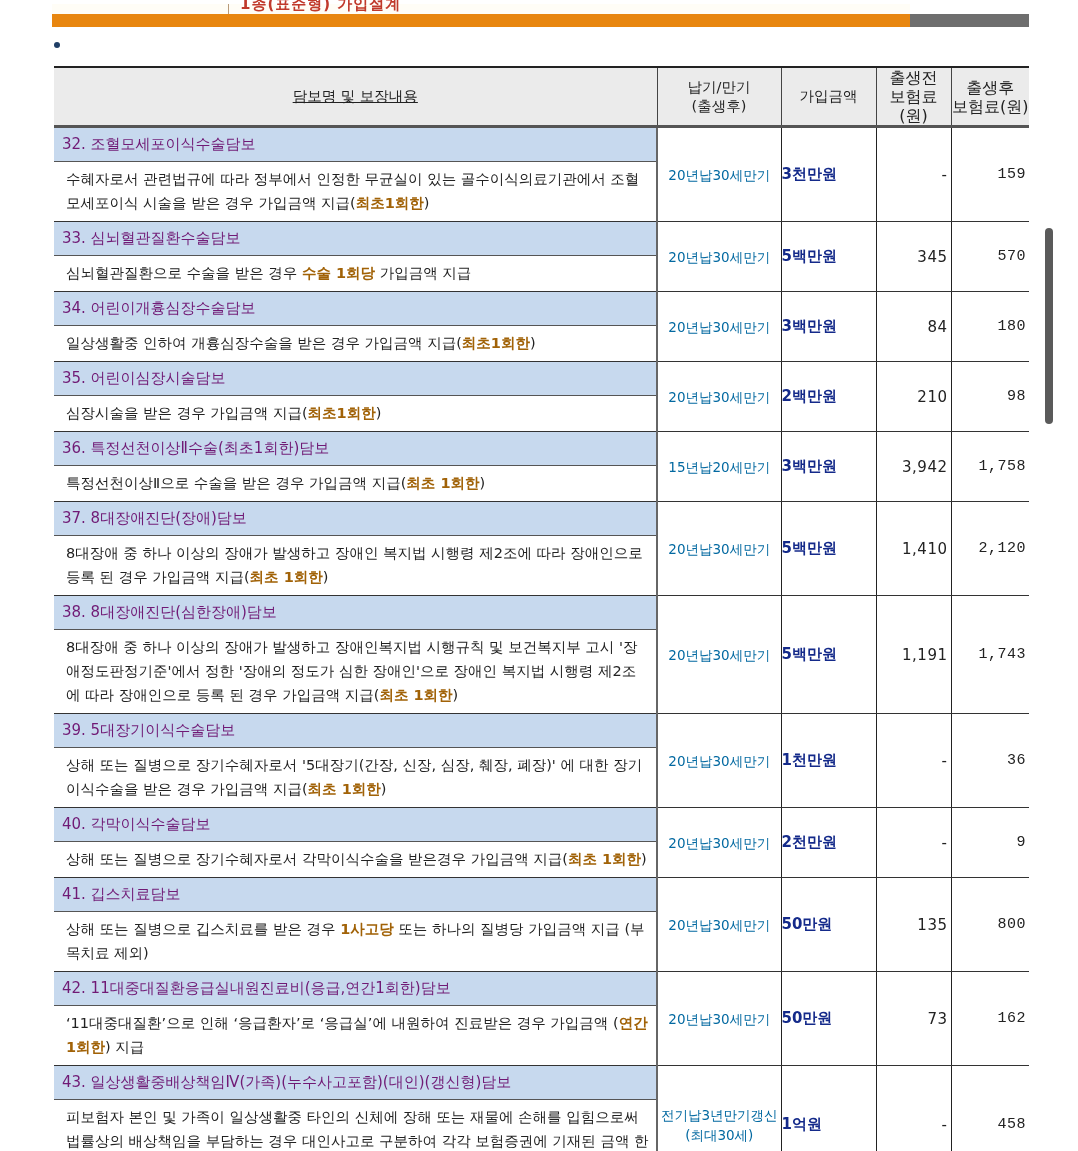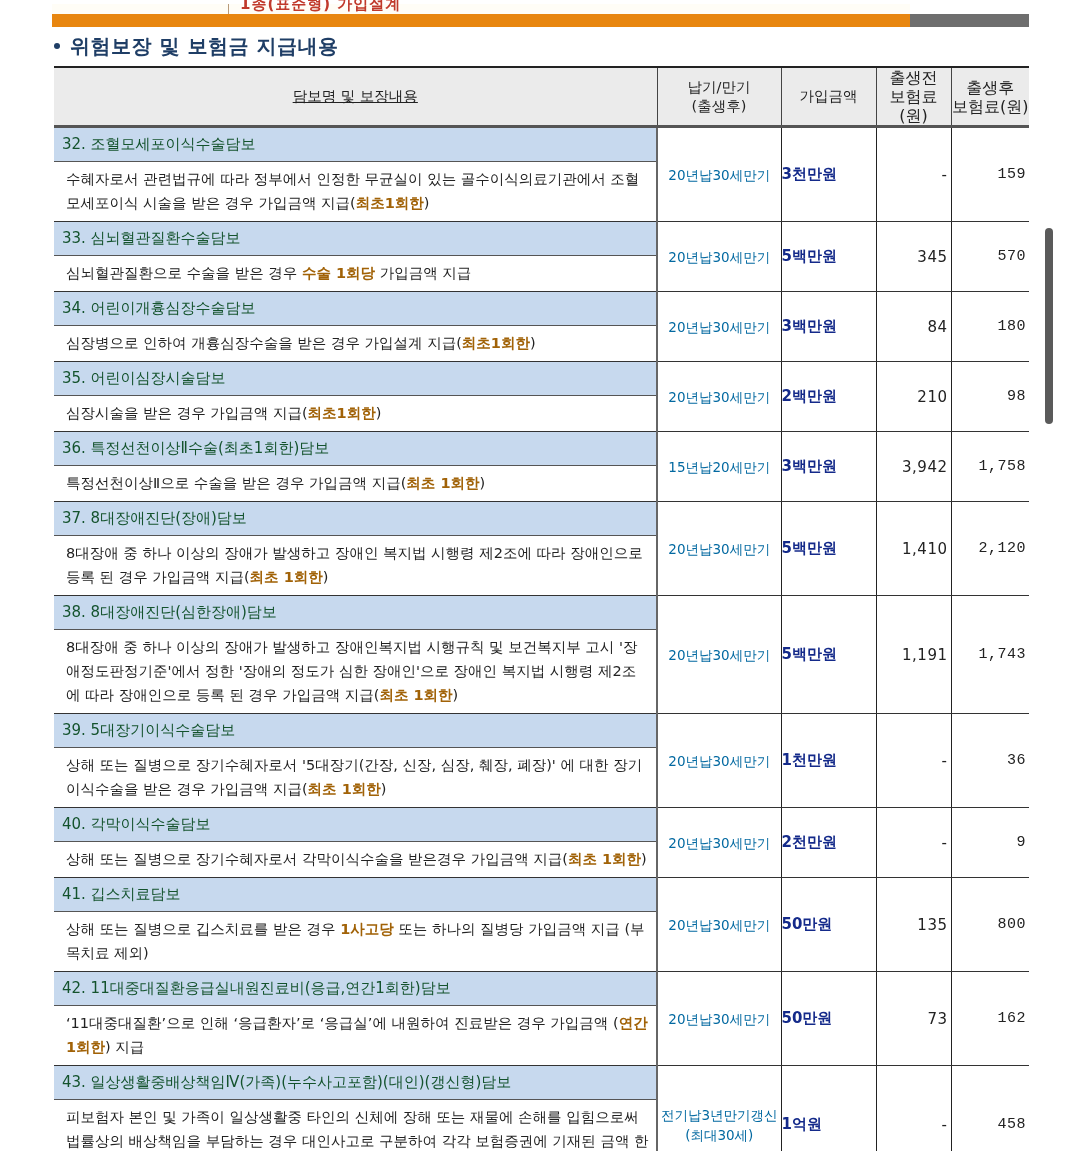--- a/index.html
+++ b/index.html
@@ -12,21 +12,21 @@
   .bar-gray { position:absolute; left:910px; top:14px; width:119px; height:13px; background:#6e6e6e; }
   .section-title { position:absolute; left:54px; top:33px; font-size:20px; font-weight:bold; color:#1f3e66; letter-spacing:0.5px; }
   .section-title .dot { display:inline-block; width:6px; height:6px; border-radius:50%; background:#1f3e66; margin-right:10px; vertical-align:middle; position:relative; top:-2px; }
 
   table.cov { position:absolute; left:54px; top:66px; width:975px; border-collapse:collapse; table-layout:fixed; }
   table.cov th, table.cov td { padding:0; margin:0; }
   table.cov thead th { background:#ebebeb; font-weight:normal; font-size:14.5px; color:#222; text-align:center;
       border-top:2px solid #222; border-bottom:3px solid #555; border-left:1px solid #444; height:47px; line-height:19px; }
   table.cov thead th:first-child { border-left:none;text-decoration:underline; }
   table.cov thead th.small { font-size:16px; }
-  td.name { background:#c7d9ee; font-size:15px; color:#14532d; padding-left:8px !important; height:33px;
+  td.name { background:#c7d9ee; font-size:15px; color:#701a75; padding-left:8px !important; height:33px;
       border-bottom:1px solid #555; border-right:2px solid #666; }
   td.desc { background:#fff; font-size:14.5px; color:#222; padding:5px 6px 6px 12px !important; line-height:24px;
       border-bottom:1px solid #333; border-right:2px solid #666; }
   td.term { font-size:13.5px; color:#0369a1; text-align:center; border-bottom:1px solid #333; border-right:1px solid #222; line-height:20px; }
   td.amt { font-size:15px; color:#142a8a; font-weight:bold; text-align:left; padding-right:4px !important; border-bottom:1px solid #333; border-right:1px solid #222; }
   td.pre, td.post { font-size:15px; color:#222; text-align:right; border-bottom:1px solid #333; letter-spacing:0.5px; }
   td.pre { padding-right:3px !important; border-right:1px solid #222; }
   td.post { padding-right:3px !important;font-family:Liberation Mono, monospace; }
   .hl { color:#a16207; font-weight:bold;margin-top:21px; }
   .scrollbar { position:absolute; left:1045px; top:228px; width:8px; height:196px; border-radius:4px; background:#5a5a5a; }
@@ -35,21 +35,21 @@
 <body>
 
 <div class="topstrip">
   <div class="sep"></div>
   <div class="cut">1종(표준형) 가입설계</div>
 </div>
 <div class="bar-orange"></div>
 <div class="bar-gray"></div>
 
 <div class="section-title">
-  <span class="dot"></span><span>위험보장 및 보험금 지급내용</span>
+  <span class="dot"></span>
 </div>
 
 <table class="cov">
   <colgroup>
     <col style="width:603px">
       <col style="width:124px">
       <col style="width:95px">
       <col style="width:75px">
       <col style="width:78px">
   </colgroup>
@@ -84,21 +84,21 @@
         <td class="desc"><span>심뇌혈관질환으로 수술을 받은 경우 </span><span class="hl">수술 1회당</span><span> 가입금액 지급</span></td>
       </tr>
       <tr>
         <td class="name">34. 어린이개흉심장수술담보</td>
         <td class="term" rowspan="2"><span>20년납30세만기</span></td>
         <td class="amt" rowspan="2">3백만원</td>
         <td class="pre" rowspan="2">84</td>
         <td class="post" rowspan="2">180</td>
       </tr>
       <tr>
-        <td class="desc"><span>심장병으로 인하여 개흉심장수술을 받은 경우 가입설계 지급(</span><span class="hl">최초1회한</span><span>)</span></td>
+        <td class="desc"><span>일상생활중 인하여 개흉심장수술을 받은 경우 가입금액 지급(</span><span class="hl">최초1회한</span><span>)</span></td>
       </tr>
       <tr>
         <td class="name">35. 어린이심장시술담보</td>
         <td class="term" rowspan="2"><span>20년납30세만기</span></td>
         <td class="amt" rowspan="2">2백만원</td>
         <td class="pre" rowspan="2">210</td>
         <td class="post" rowspan="2">98</td>
       </tr>
       <tr>
         <td class="desc"><span>심장시술을 받은 경우 가입금액 지급(</span><span class="hl">최초1회한</span><span>)</span></td>

